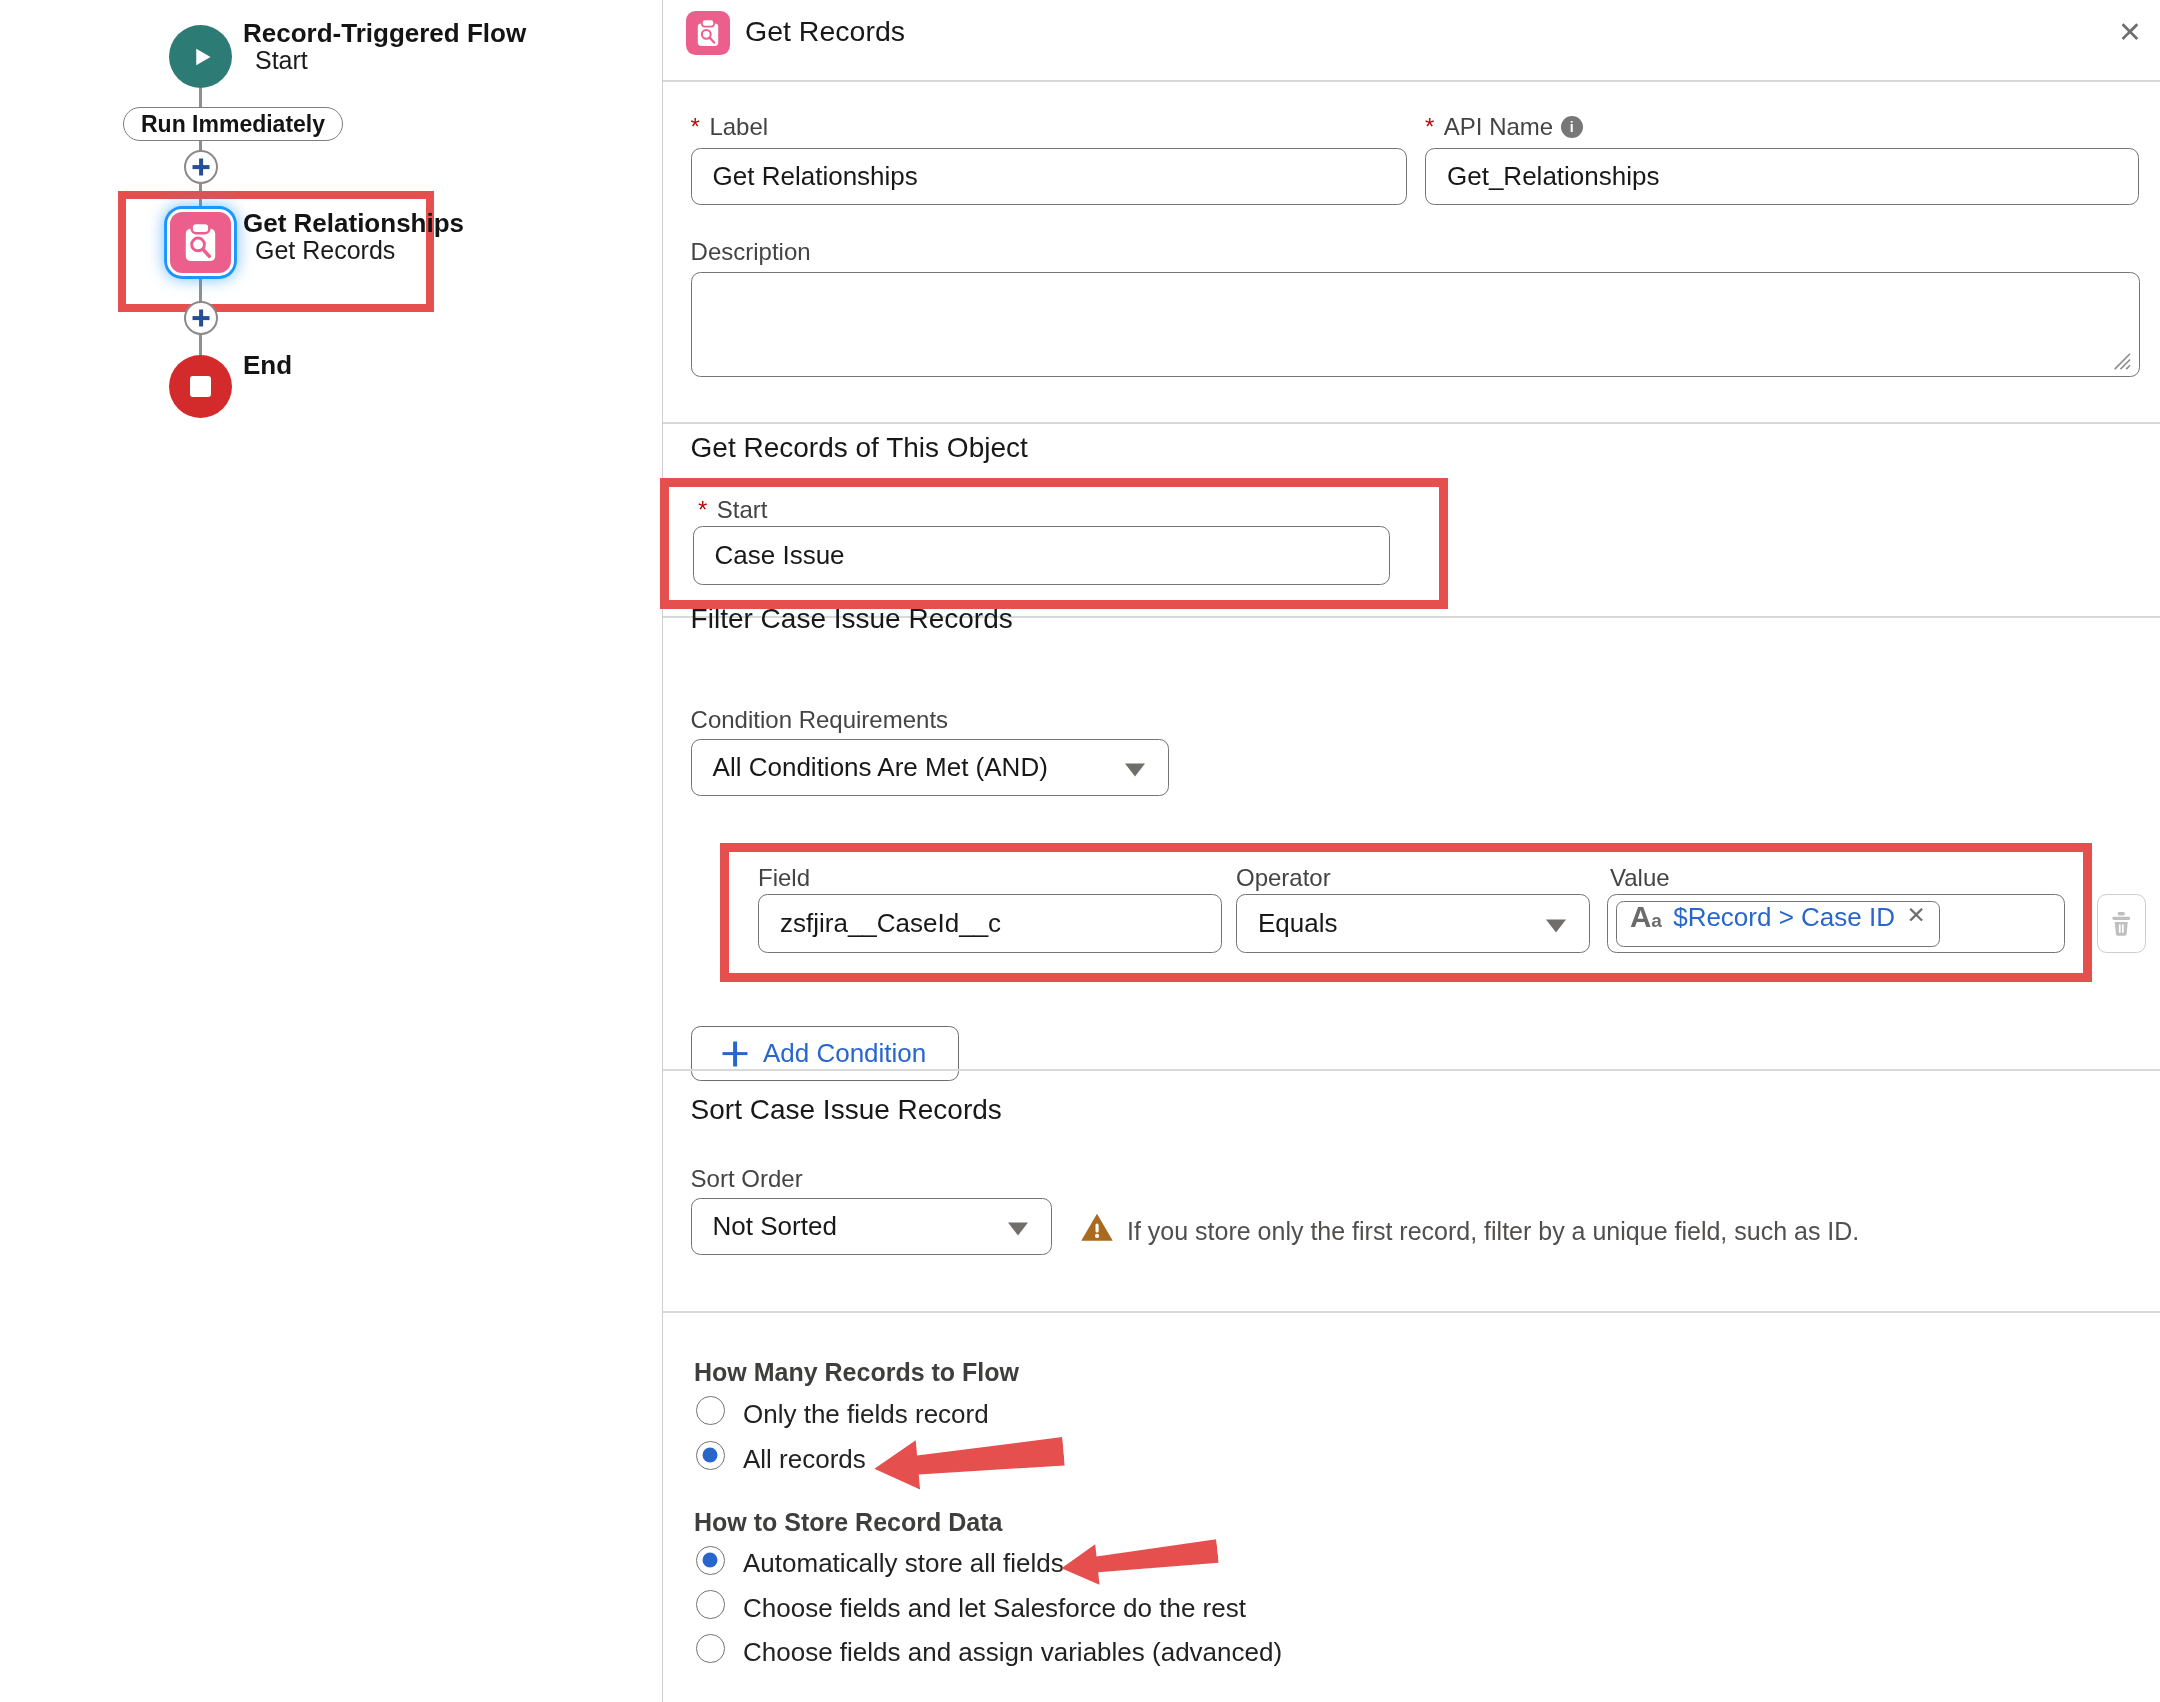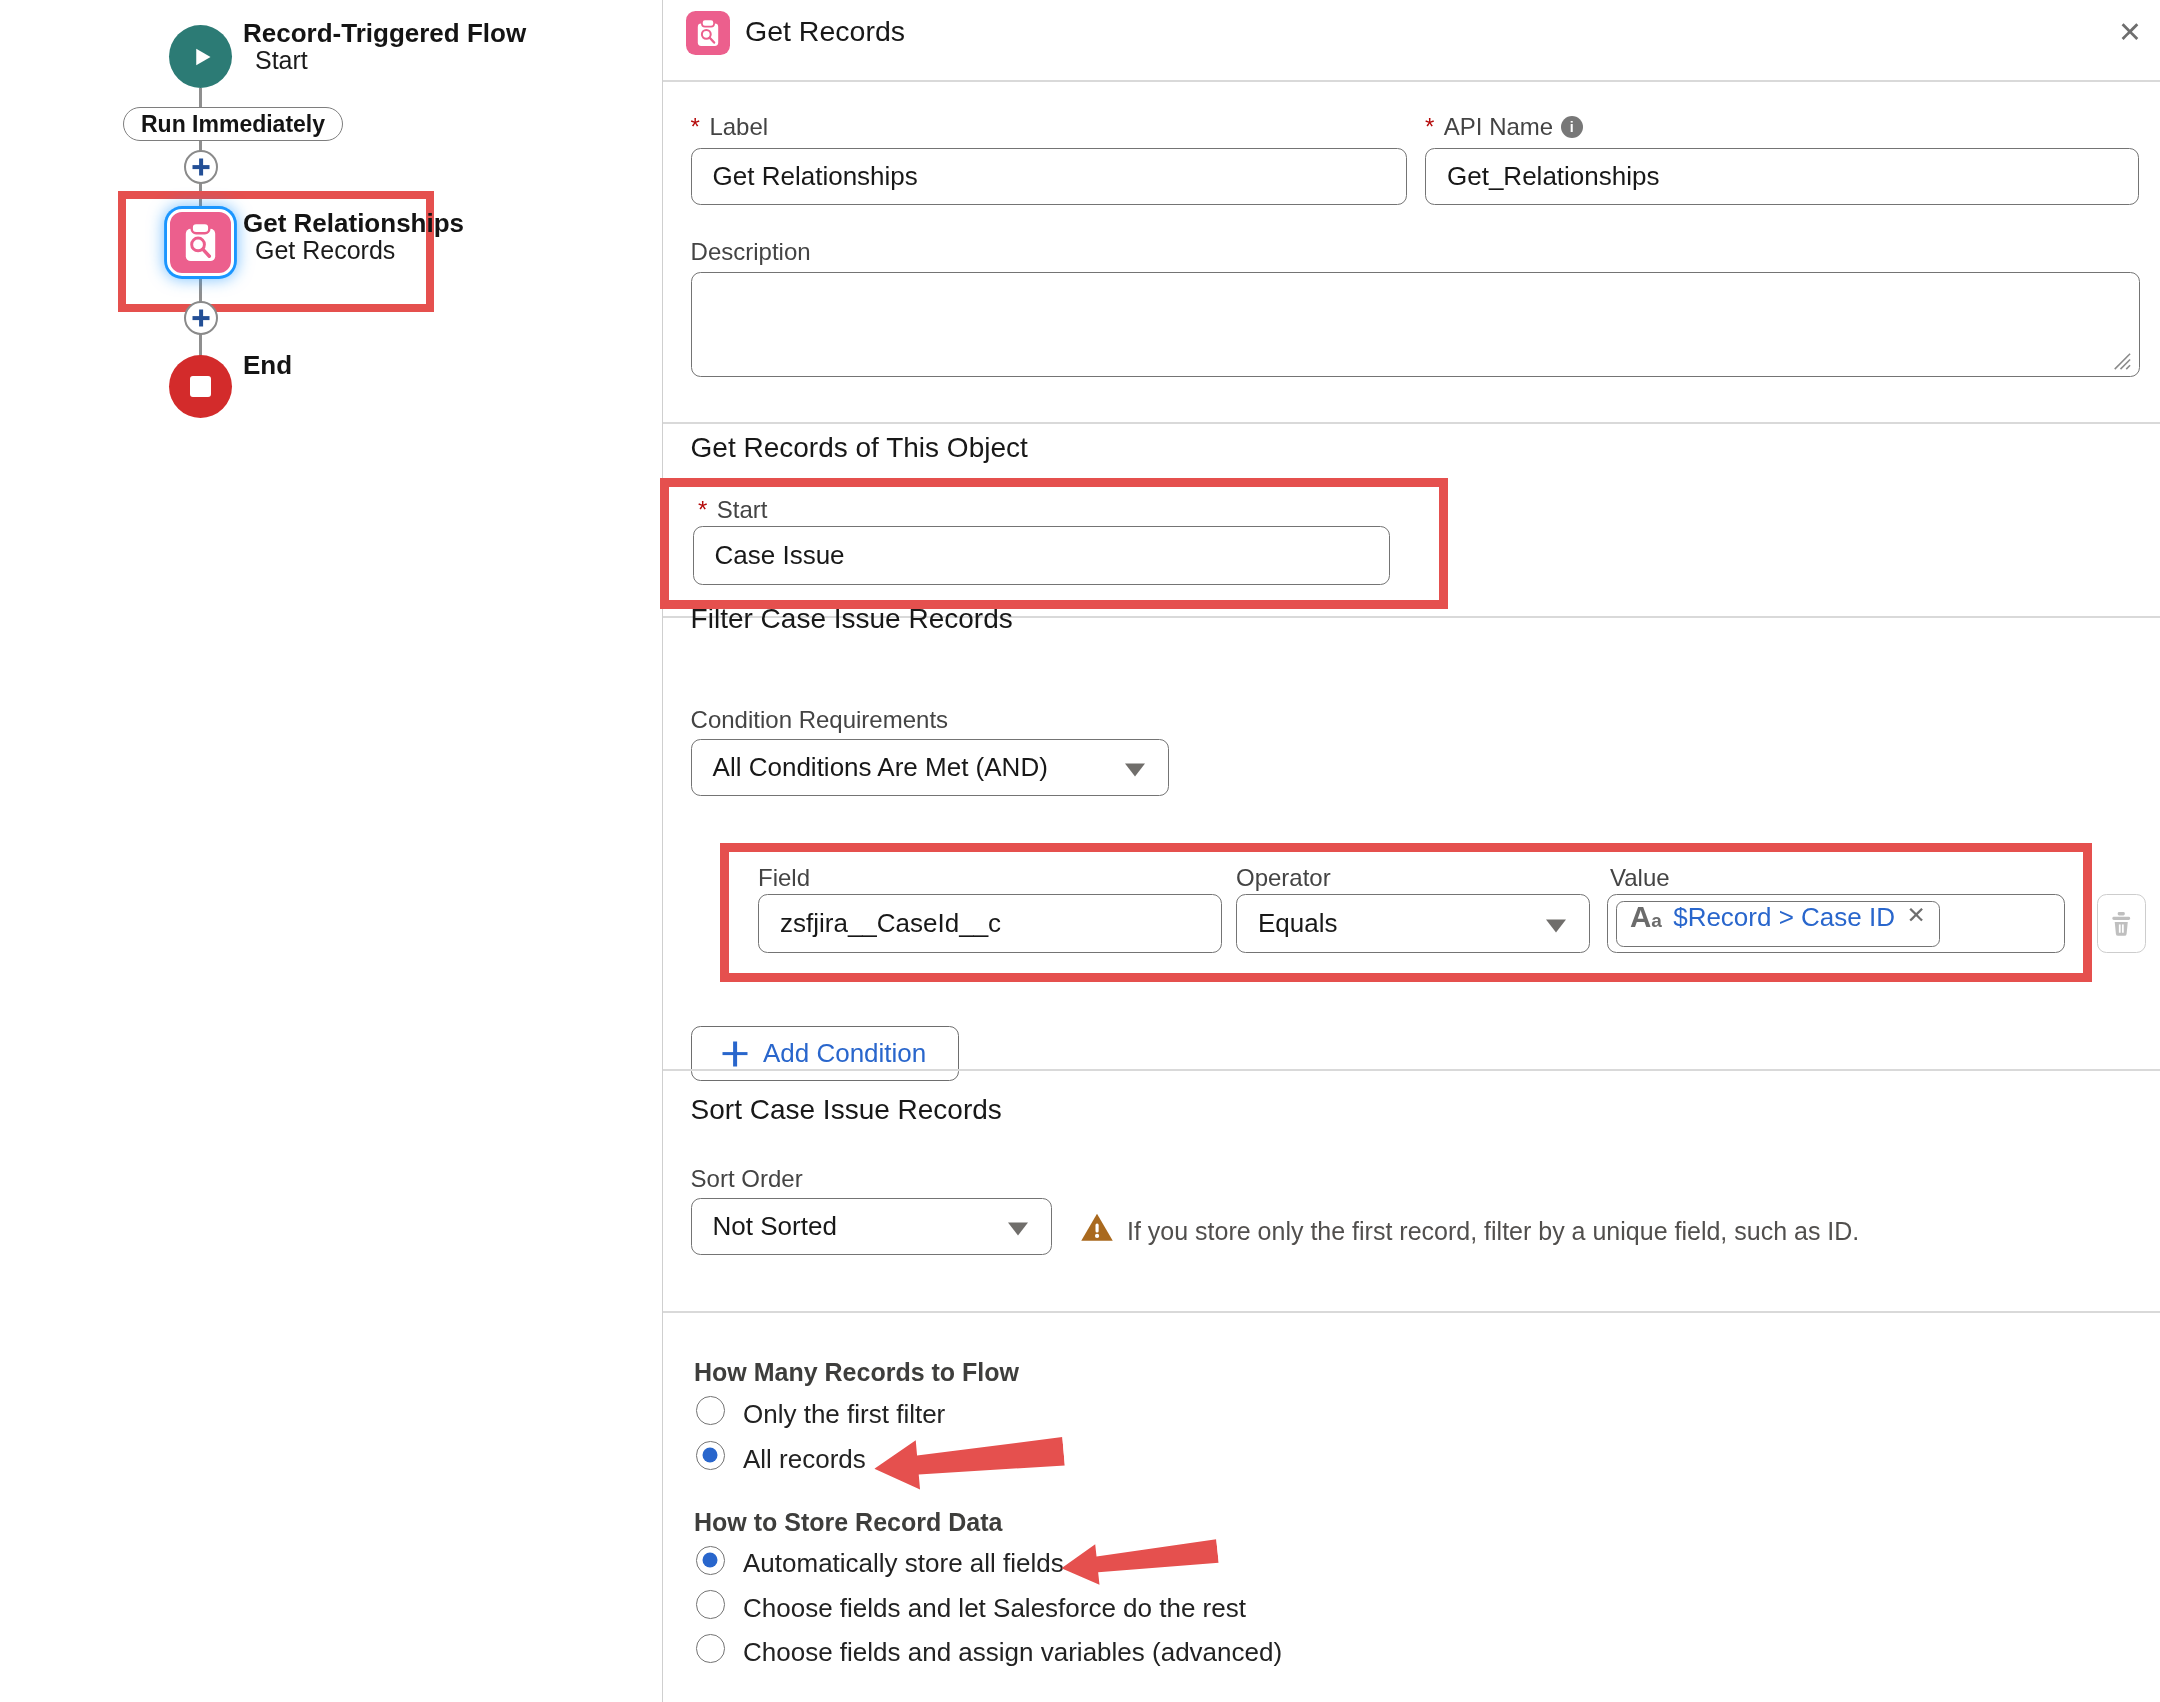--- a/index.html
+++ b/index.html
@@ -240,21 +240,21 @@
       <rect x="11" y="9" width="2.1" height="6" rx="1" fill="#fff"></rect>
       <circle cx="12.05" cy="17.3" r="1.4" fill="#fff"></circle>
     </svg>
     <div class="warn-text" style="left:464px;top:1217px;">If you store only the first record, filter by a unique field, such as ID.</div>
 
     <div class="pdiv" style="top:1311px;"></div>
 
     <div class="h3" style="left:31px;top:1358px;">How Many Records to Flow</div>
 
     <div class="radio" style="left:33px;top:1396px;"></div>
-    <div class="opt-label" style="left:80px;top:1399px;">Only the first filter</div>
+    <div class="opt-label" style="left:80px;top:1399px;">Only the fields record</div>
 
     <div class="radio selected" style="left:33px;top:1441px;"></div>
     <div class="opt-label" style="left:80px;top:1444px;">All records</div>
 
     <div class="h3" style="left:31px;top:1508px;">How to Store Record Data</div>
 
     <div class="radio selected" style="left:33px;top:1546px;"></div>
     <div class="opt-label" style="left:80px;top:1548px;">Automatically store all fields</div>
 
     <div class="radio" style="left:33px;top:1590px;"></div>

